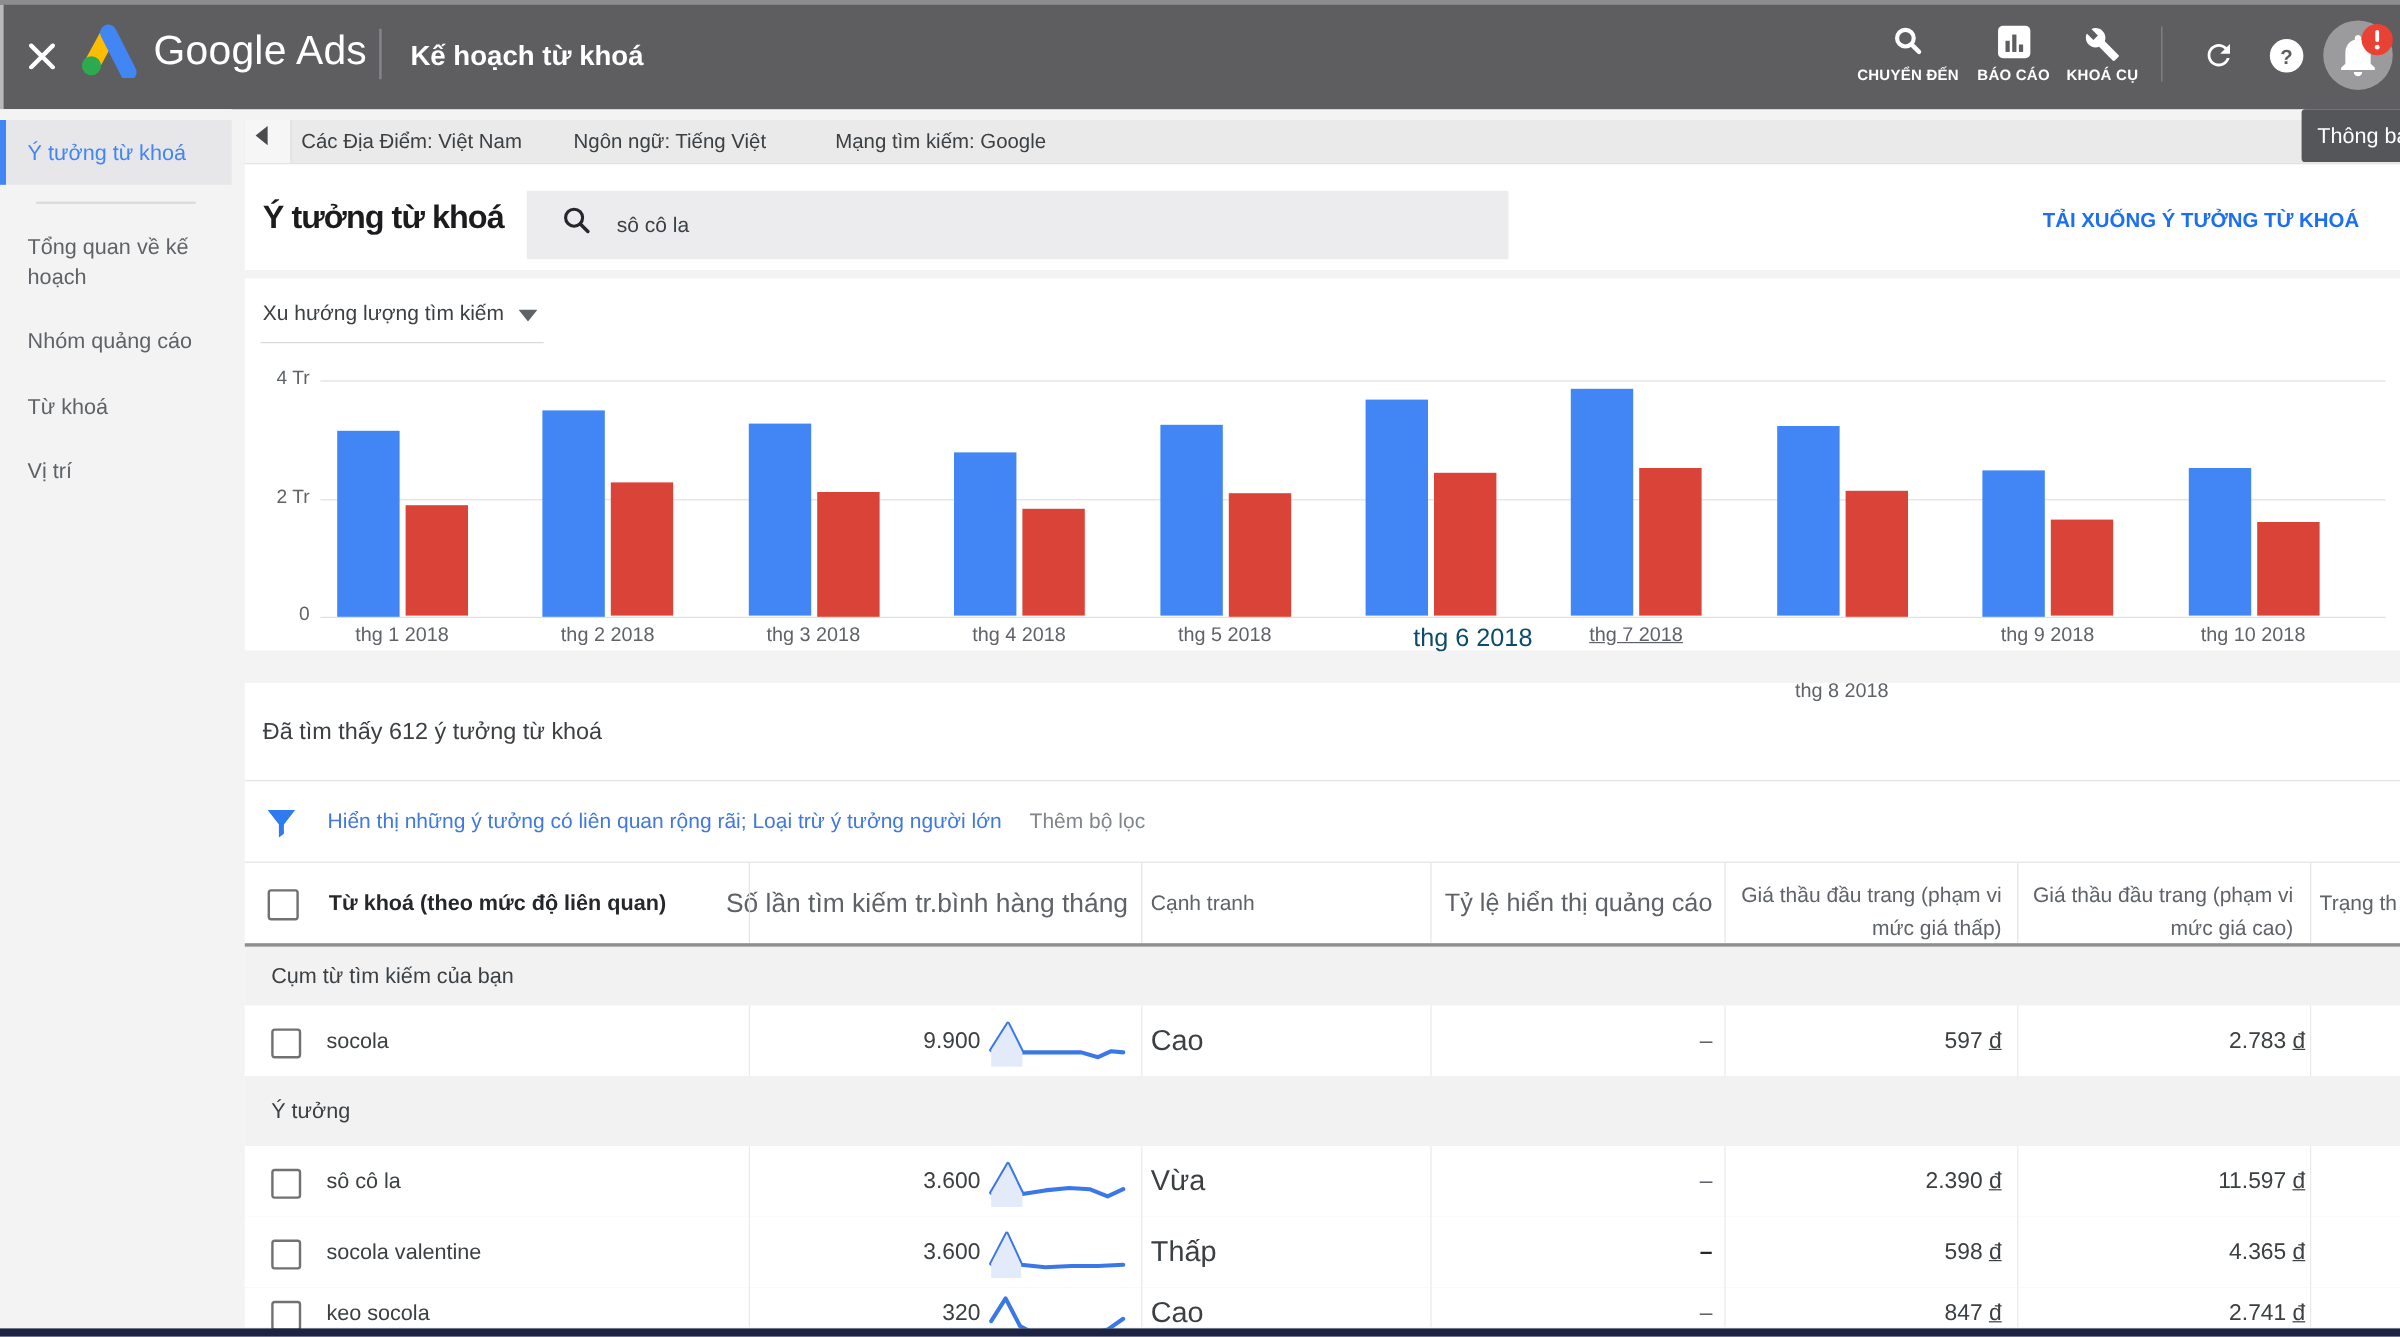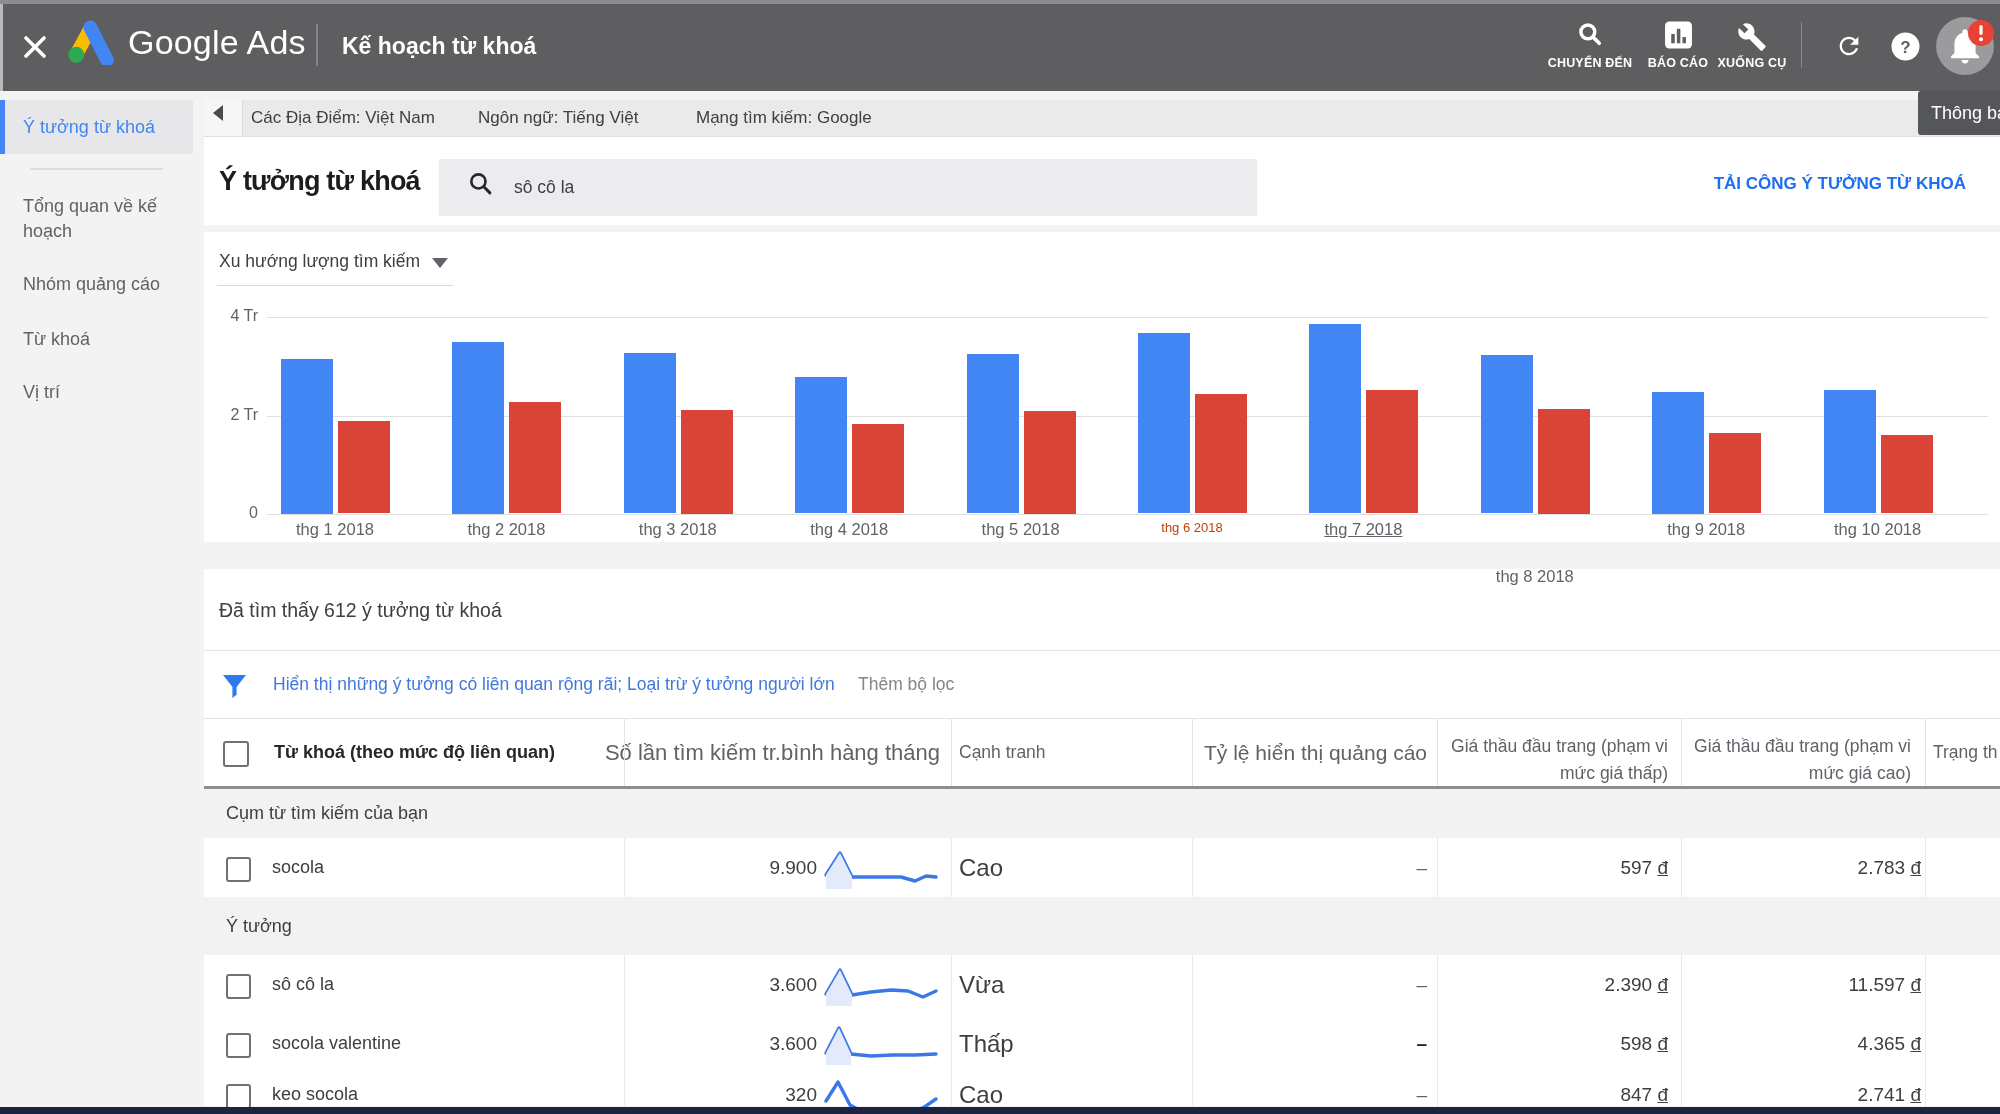--- a/index.html
+++ b/index.html
@@ -47,21 +47,21 @@
 <rect x="1" y="1" width="26" height="26" rx="4" fill="#fff"></rect>
 <rect x="7" y="13" width="3.4" height="9" fill="#5e5e60"></rect>
 <rect x="12.4" y="8" width="3.4" height="14" fill="#5e5e60"></rect>
 <rect x="17.8" y="16" width="3.4" height="6" fill="#5e5e60"></rect>
 </svg>
 <div class="abs" style="left:1628px;top:56px;width:100px;text-align:center;color:#fff;font-size:12.5px;font-weight:bold;letter-spacing:0.2px;">BÁO CÁO</div>
 
 <svg class="abs" style="left:1737px;top:22px;" width="30" height="30" viewBox="0 0 24 24">
 <path d="M22.7 19l-9.1-9.1c.9-2.3.4-5-1.5-6.9-2-2-5-2.4-7.4-1.3L9 6 6 9 1.6 4.7C.4 7.1.9 10.1 2.9 12.1c1.9 1.9 4.6 2.4 6.9 1.5l9.1 9.1c.4.4 1 .4 1.4 0l2.3-2.3c.5-.4.5-1.1.1-1.4z" fill="#fff"></path>
 </svg>
-<div class="abs" style="left:1702px;top:56px;width:100px;text-align:center;color:#fff;font-size:12.5px;font-weight:bold;letter-spacing:0.2px;">XUỐNG CỤ</div>
+<div class="abs" style="left:1702px;top:56px;width:100px;text-align:center;color:#fff;font-size:12.5px;font-weight:bold;letter-spacing:0.2px;">KHOÁ CỤ</div>
 
 <div class="abs" style="left:1801px;top:22px;width:1px;height:46px;background:#88888b;"></div>
 
 <svg class="abs" style="left:1835px;top:32px;" width="28" height="28" viewBox="0 0 24 24">
 <path d="M17.65 6.35C16.2 4.9 14.21 4 12 4c-4.42 0-7.99 3.58-7.99 8s3.57 8 7.99 8c3.73 0 6.84-2.55 7.73-6h-2.08c-.82 2.33-3.04 4-5.65 4-3.31 0-6-2.69-6-6s2.69-6 6-6c1.66 0 3.14.69 4.22 1.78L13 11h7V4l-2.35 2.35z" fill="#fff"></path>
 </svg>
 
 <svg class="abs" style="left:1891px;top:32px;" width="29" height="29" viewBox="0 0 29 29">
 <circle cx="14.5" cy="14.5" r="14" fill="#fff"></circle>
 <text x="14.5" y="21" text-anchor="middle" font-family="Liberation Sans" font-size="17" font-weight="bold" fill="#5e5e60">?</text>
@@ -99,21 +99,21 @@
 <div class="abs" style="left:696px;top:100px;height:36px;line-height:36px;font-size:17px;color:#3c4043;">Mạng tìm kiếm: Google</div>
 
 <div class="abs" style="left:204px;top:137px;width:1796px;height:88px;background:#fff;"></div>
 <div class="abs" style="left:219px;top:137px;height:88px;line-height:88px;font-size:27px;font-weight:bold;color:#1c1c1e;letter-spacing:-0.8px;">Ý tưởng từ khoá</div>
 <div class="abs" style="left:439px;top:159px;width:818px;height:57px;background:#ececee;"></div>
 <svg class="abs" style="left:468px;top:171px;" width="25" height="25" viewBox="0 0 24 24">
 <circle cx="10" cy="10" r="6.8" stroke="#26272a" stroke-width="2.5" fill="none"></circle>
 <path d="M15.2 15.2 L21 21" stroke="#26272a" stroke-width="2.8" stroke-linecap="round"></path>
 </svg>
 <div class="abs" style="left:514px;top:159px;height:57px;line-height:57px;font-size:17.5px;color:#3c4043;">sô cô la</div>
-<div class="abs" style="right:34px;top:160px;height:48px;line-height:48px;font-size:17px;font-weight:bold;color:#1c6ef2;">TẢI CÔNG Ý TƯỞNG TỪ KHOÁ</div>
+<div class="abs" style="right:34px;top:160px;height:48px;line-height:48px;font-size:17px;font-weight:bold;color:#1c6ef2;">TẢI XUỐNG Ý TƯỞNG TỪ KHOÁ</div>
 
 <div class="abs" style="left:204px;top:232px;width:1796px;height:310px;background:#fff;" id="chartpanel"></div>
 <div class="abs" style="left:219px;top:251px;font-size:17.5px;color:#3c4043;">Xu hướng lượng tìm kiếm</div>
 <svg class="abs" style="left:432px;top:258px;" width="16" height="10" viewBox="0 0 16 10">
     <path d="M0 0 L16 0 L8 10 Z" fill="#5f6368"></path>
   </svg>
 <div class="abs" style="left:217px;top:285px;width:236px;height:1px;background:#d9d9db;"></div>
 <div id="chart"></div>
 
 <div class="abs" style="left:204px;top:569px;width:1796px;height:537px;background:#fff;"></div>
@@ -242,21 +242,21 @@
     <div class="abs" style="left:680.8px;top:410.0px;width:52px;height:103.5px;background:#da4338;"></div>
     <div class="abs" style="left:592.8px;top:520px;width:170px;text-align:center;font-size:16.5px;color:#5f6368;">thg 3 2018</div>
     <div class="abs" style="left:795.2px;top:376.9px;width:52px;height:136.6px;background:#4285f4;"></div>
     <div class="abs" style="left:852.2px;top:423.6px;width:52px;height:89.9px;background:#da4338;"></div>
     <div class="abs" style="left:764.2px;top:520px;width:170px;text-align:center;font-size:16.5px;color:#5f6368;">thg 4 2018</div>
     <div class="abs" style="left:966.6px;top:353.6px;width:52px;height:159.9px;background:#4285f4;"></div>
     <div class="abs" style="left:1023.6px;top:411.0px;width:52px;height:102.5px;background:#da4338;"></div>
     <div class="abs" style="left:935.6px;top:520px;width:170px;text-align:center;font-size:16.5px;color:#5f6368;">thg 5 2018</div>
     <div class="abs" style="left:1138.0px;top:332.7px;width:52px;height:180.8px;background:#4285f4;"></div>
     <div class="abs" style="left:1195.0px;top:394.4px;width:52px;height:119.1px;background:#da4338;"></div>
-    <div class="abs" style="left:1107.0px;top:520px;width:170px;text-align:center;font-size:13px;color:#c2410c;">thg 6 2018</div>
+    <div class="abs" style="left:1107.0px;top:520px;width:170px;text-align:right;font-size:21px;color:#0c4a6e;">thg 6 2018</div>
     <div class="abs" style="left:1309.4px;top:324.4px;width:52px;height:189.1px;background:#4285f4;"></div>
     <div class="abs" style="left:1366.4px;top:389.6px;width:52px;height:123.9px;background:#da4338;"></div>
     <div class="abs" style="left:1278.4px;top:520px;width:170px;text-align:center;font-size:16.5px;color:#5f6368;text-decoration:underline;">thg 7 2018</div>
     <div class="abs" style="left:1480.8px;top:355.1px;width:52px;height:158.4px;background:#4285f4;"></div>
     <div class="abs" style="left:1537.8px;top:409.0px;width:52px;height:104.5px;background:#da4338;"></div>
     <div class="abs" style="left:1449.8px;top:520px;width:170px;text-align:center;font-size:16.5px;color:#5f6368;margin-top:47px;">thg 8 2018</div>
     <div class="abs" style="left:1652.2px;top:392.0px;width:52px;height:121.5px;background:#4285f4;"></div>
     <div class="abs" style="left:1709.2px;top:433.3px;width:52px;height:80.2px;background:#da4338;"></div>
     <div class="abs" style="left:1621.2px;top:520px;width:170px;text-align:center;font-size:16.5px;color:#5f6368;">thg 9 2018</div>
     <div class="abs" style="left:1823.6px;top:389.6px;width:52px;height:123.9px;background:#4285f4;"></div>

